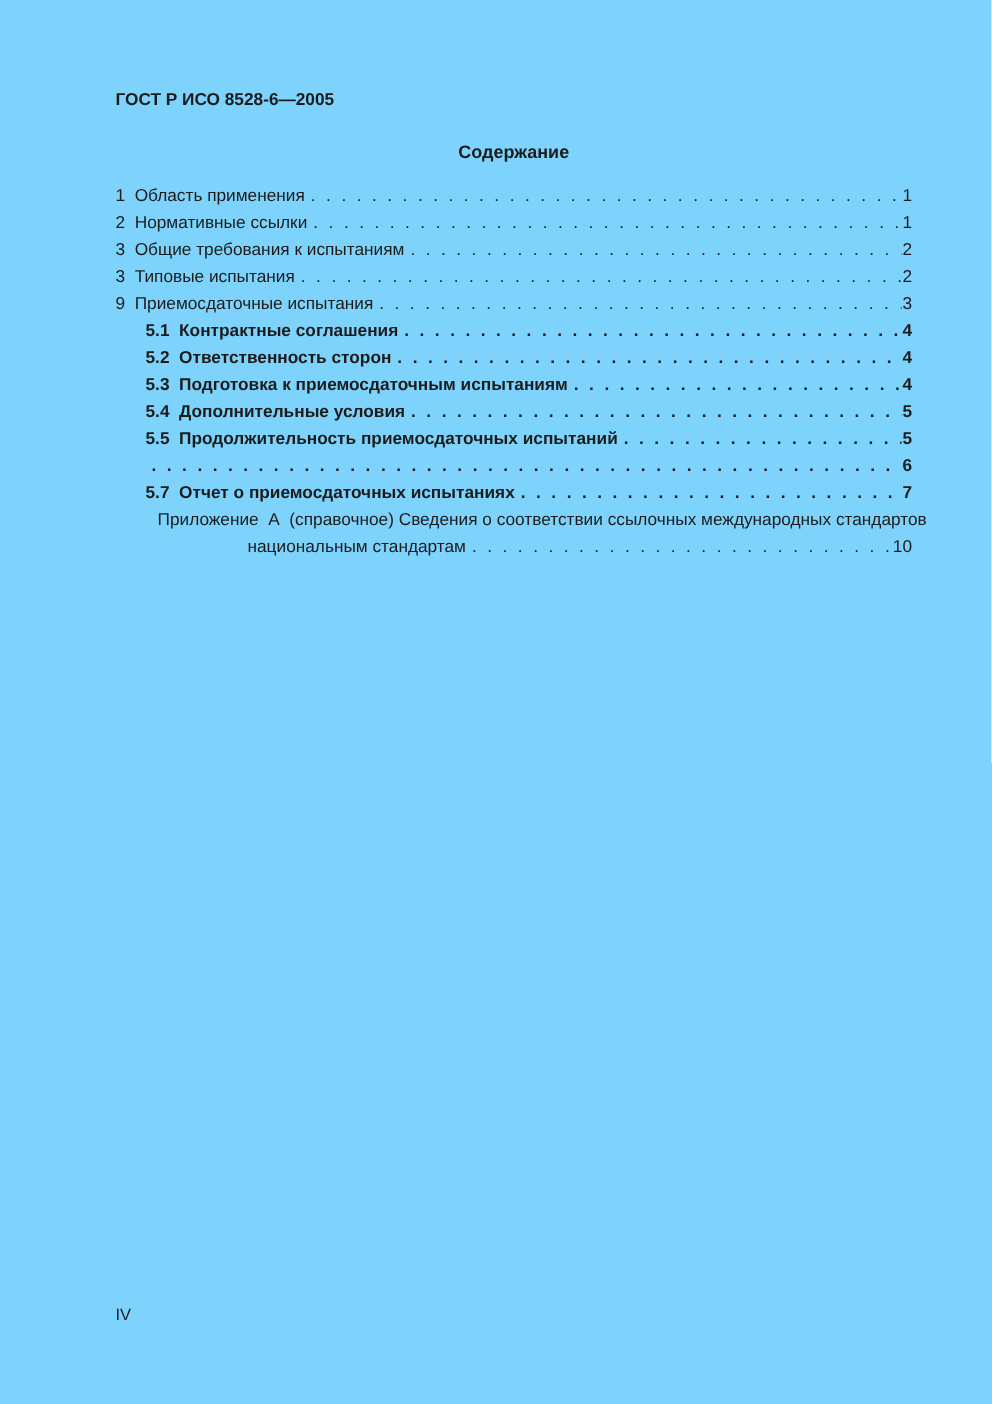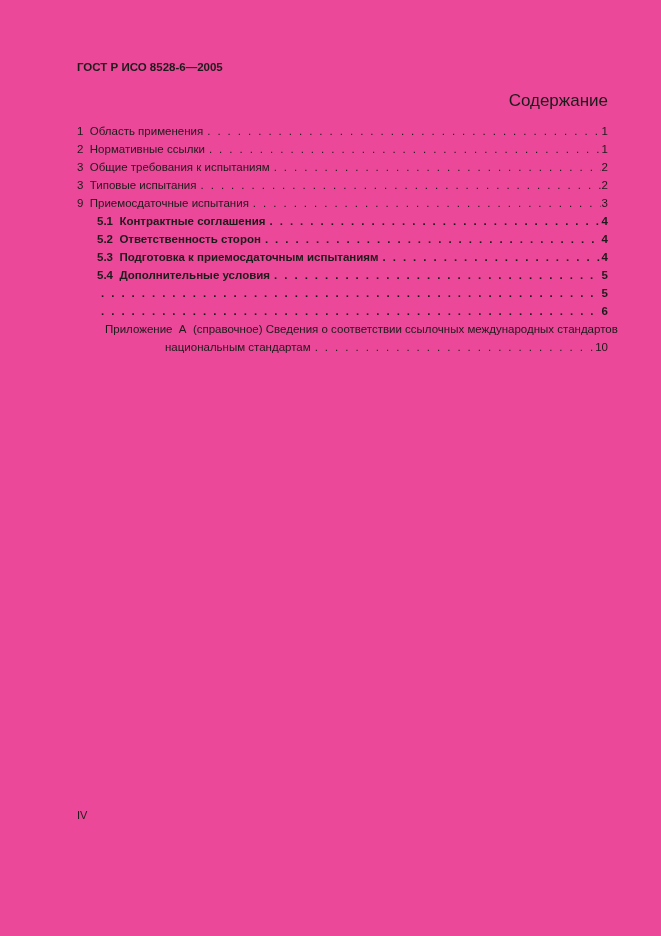--- a/index.html
+++ b/index.html
@@ -4,38 +4,38 @@
 <style>
   html, body {
     margin: 0;
     padding: 0;
     background: #ffffff;
   }
   .page {
     position: relative;
     width: 661px;
     height: 936px;
-    background: #ec4899;
+    background: #7dd3fc;
     box-sizing: border-box;
     padding: 60px 53px 0 77px;
     font-family: "Liberation Sans", sans-serif;
     color: #1b1b1b;
     overflow: hidden;
   }
   .doc-header {
     font-weight: bold;
     font-size: 11.5px;
     line-height: 14px;
     white-space: pre;
   }
   .doc-title {
     margin: 19px 0 13px 0;
-    text-align: right;
-    font-weight: normal;
-    font-size: 17px;
+    text-align: center;
+    font-weight: bold;
+    font-size: 12px;
     line-height: 16px;
   }
   .toc-row {
     display: flex;
     align-items: baseline;
     font-size: 11.5px;
     line-height: 18px;
     justify-content: flex-end;
   }
   .toc-row.indent {
@@ -64,21 +64,21 @@
     line-height: 18px;
     white-space: pre;
     padding-left: 28px;
   }
   .appendix-line2 {
     padding-left: 88px;
   }
   .doc-footer {
     position: absolute;
     left: 77px;
-    top: 809px;
+    top: 871px;
     font-size: 11px;
     line-height: 13px;
   }
 </style>
 </head>
 <body>
 
 <div class="page">
 
   <div class="doc-header">ГОСТ Р ИСО 8528-6—2005</div>
@@ -134,29 +134,35 @@
     <span class="toc-page">4</span>
   </div>
 
   <div class="toc-row indent">
     <span class="toc-label">5.4  Дополнительные условия</span>
     <span class="leader"></span>
     <span class="toc-page">5</span>
   </div>
 
   <div class="toc-row indent">
+    <span class="toc-label">5.5  Продолжительность приемосдаточных испытаний</span>
     <span class="leader"></span>
     <span class="toc-page">5</span>
   </div>
 
   <div class="toc-row indent">
     <span class="leader"></span>
     <span class="toc-page">6</span>
   </div>
 
+  <div class="toc-row indent">
+    <span class="toc-label">5.7  Отчет о приемосдаточных испытаниях</span>
+    <span class="leader"></span>
+    <span class="toc-page">7</span>
+  </div>
 </div>
 
   <div class="appendix">
     <div class="appendix-line1">Приложение  А  (справочное) Сведения о соответствии ссылочных международных стандартов</div>
     <div class="toc-row appendix-line2">
       <span class="toc-label">национальным стандартам</span>
       <span class="leader"></span>
       <span class="toc-page">10</span>
     </div>
   </div>

